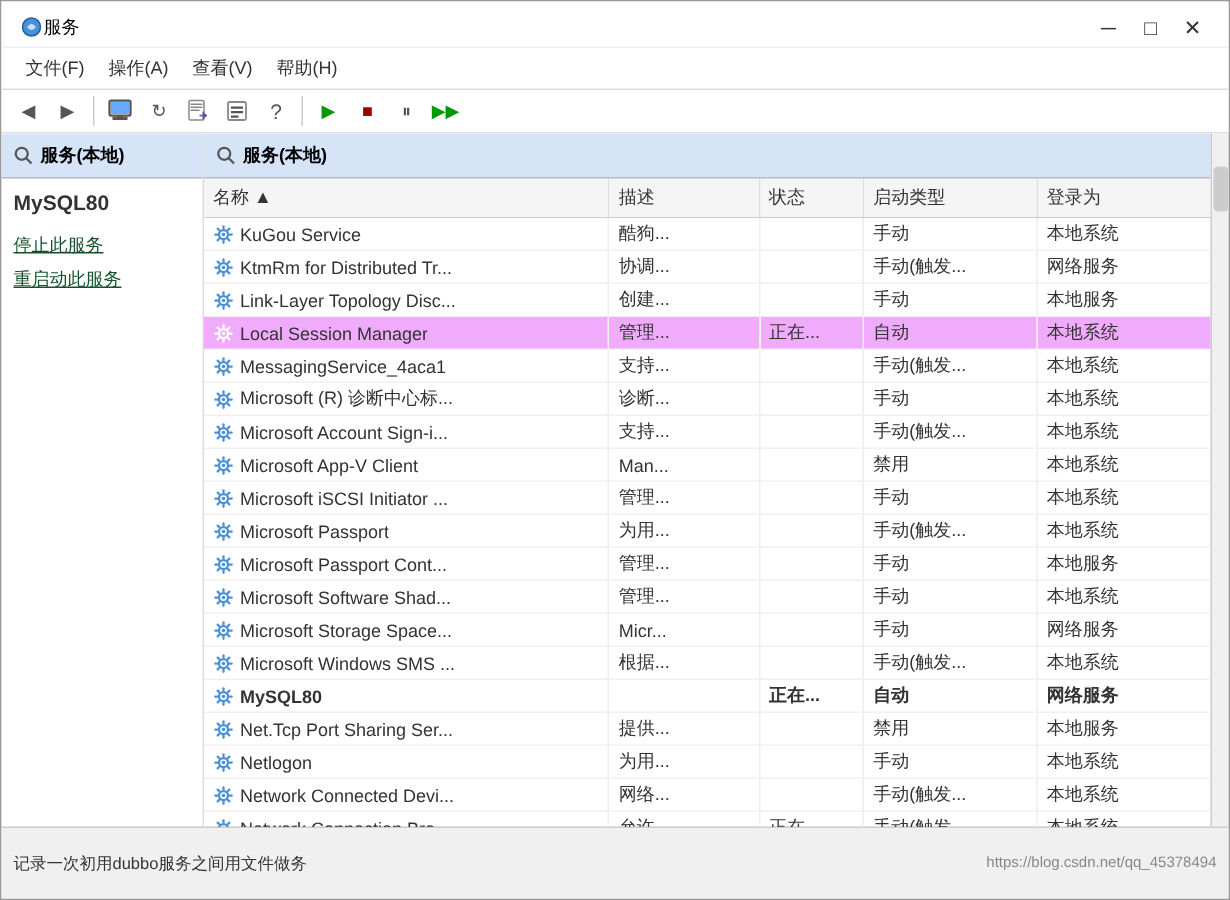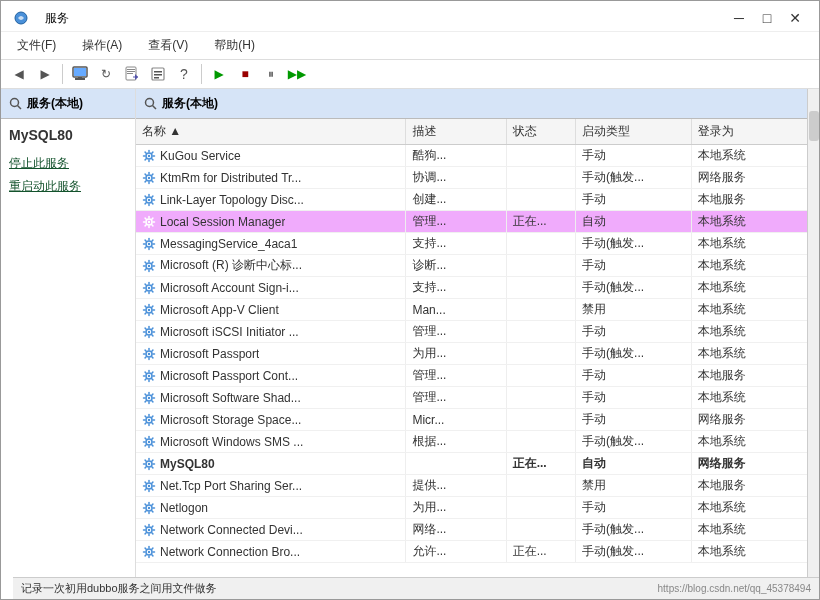--- a/index.html
+++ b/index.html
@@ -27,21 +27,21 @@
       padding: 8px 12px 4px 12px;
       display: flex;
       align-items: center;
       justify-content: space-between;
       border-bottom: 1px solid #eee;
     }
 
     .title-bar-left {
       display: flex;
       align-items: center;
-      gap: 16px;
+      gap: 0;
       font-size: 12px;
     }
 
     .title-icon {
       width: 16px;
       height: 16px;
     }
 
     .window-controls {
       display: flex;
@@ -57,21 +57,21 @@
       font-size: 14px;
       display: flex;
       align-items: center;
       justify-content: center;
       color: #333;
     }
 
     
     .menu-bar {
       display: flex;
-      gap: 10px;
+      gap: 0;
       padding: 2px 8px;
       background: #fff;
       border-bottom: 1px solid #ddd;
     }
 
     .menu-item {
       padding: 3px 8px;
       cursor: pointer;
       font-size: 12px;
       color: #333;
@@ -262,27 +262,26 @@
     .tab.active {
       background: #fff;
       border-bottom: 1px solid #fff;
       z-index: 1;
     }
 
     
     .status-bar {
       background: #f0f0f0;
       border-top: 1px solid #ccc;
-      padding: 3px 8px;
+      padding: 16px 8px;
       font-size: 11px;
       color: #333;
       display: flex;
       justify-content: space-between;
       align-items: center;
-      margin-left: 12px;
     }
 
     .watermark {
       color: #888;
       font-size: 10px;
     }
   </style>
 </head>
 <body>
 

